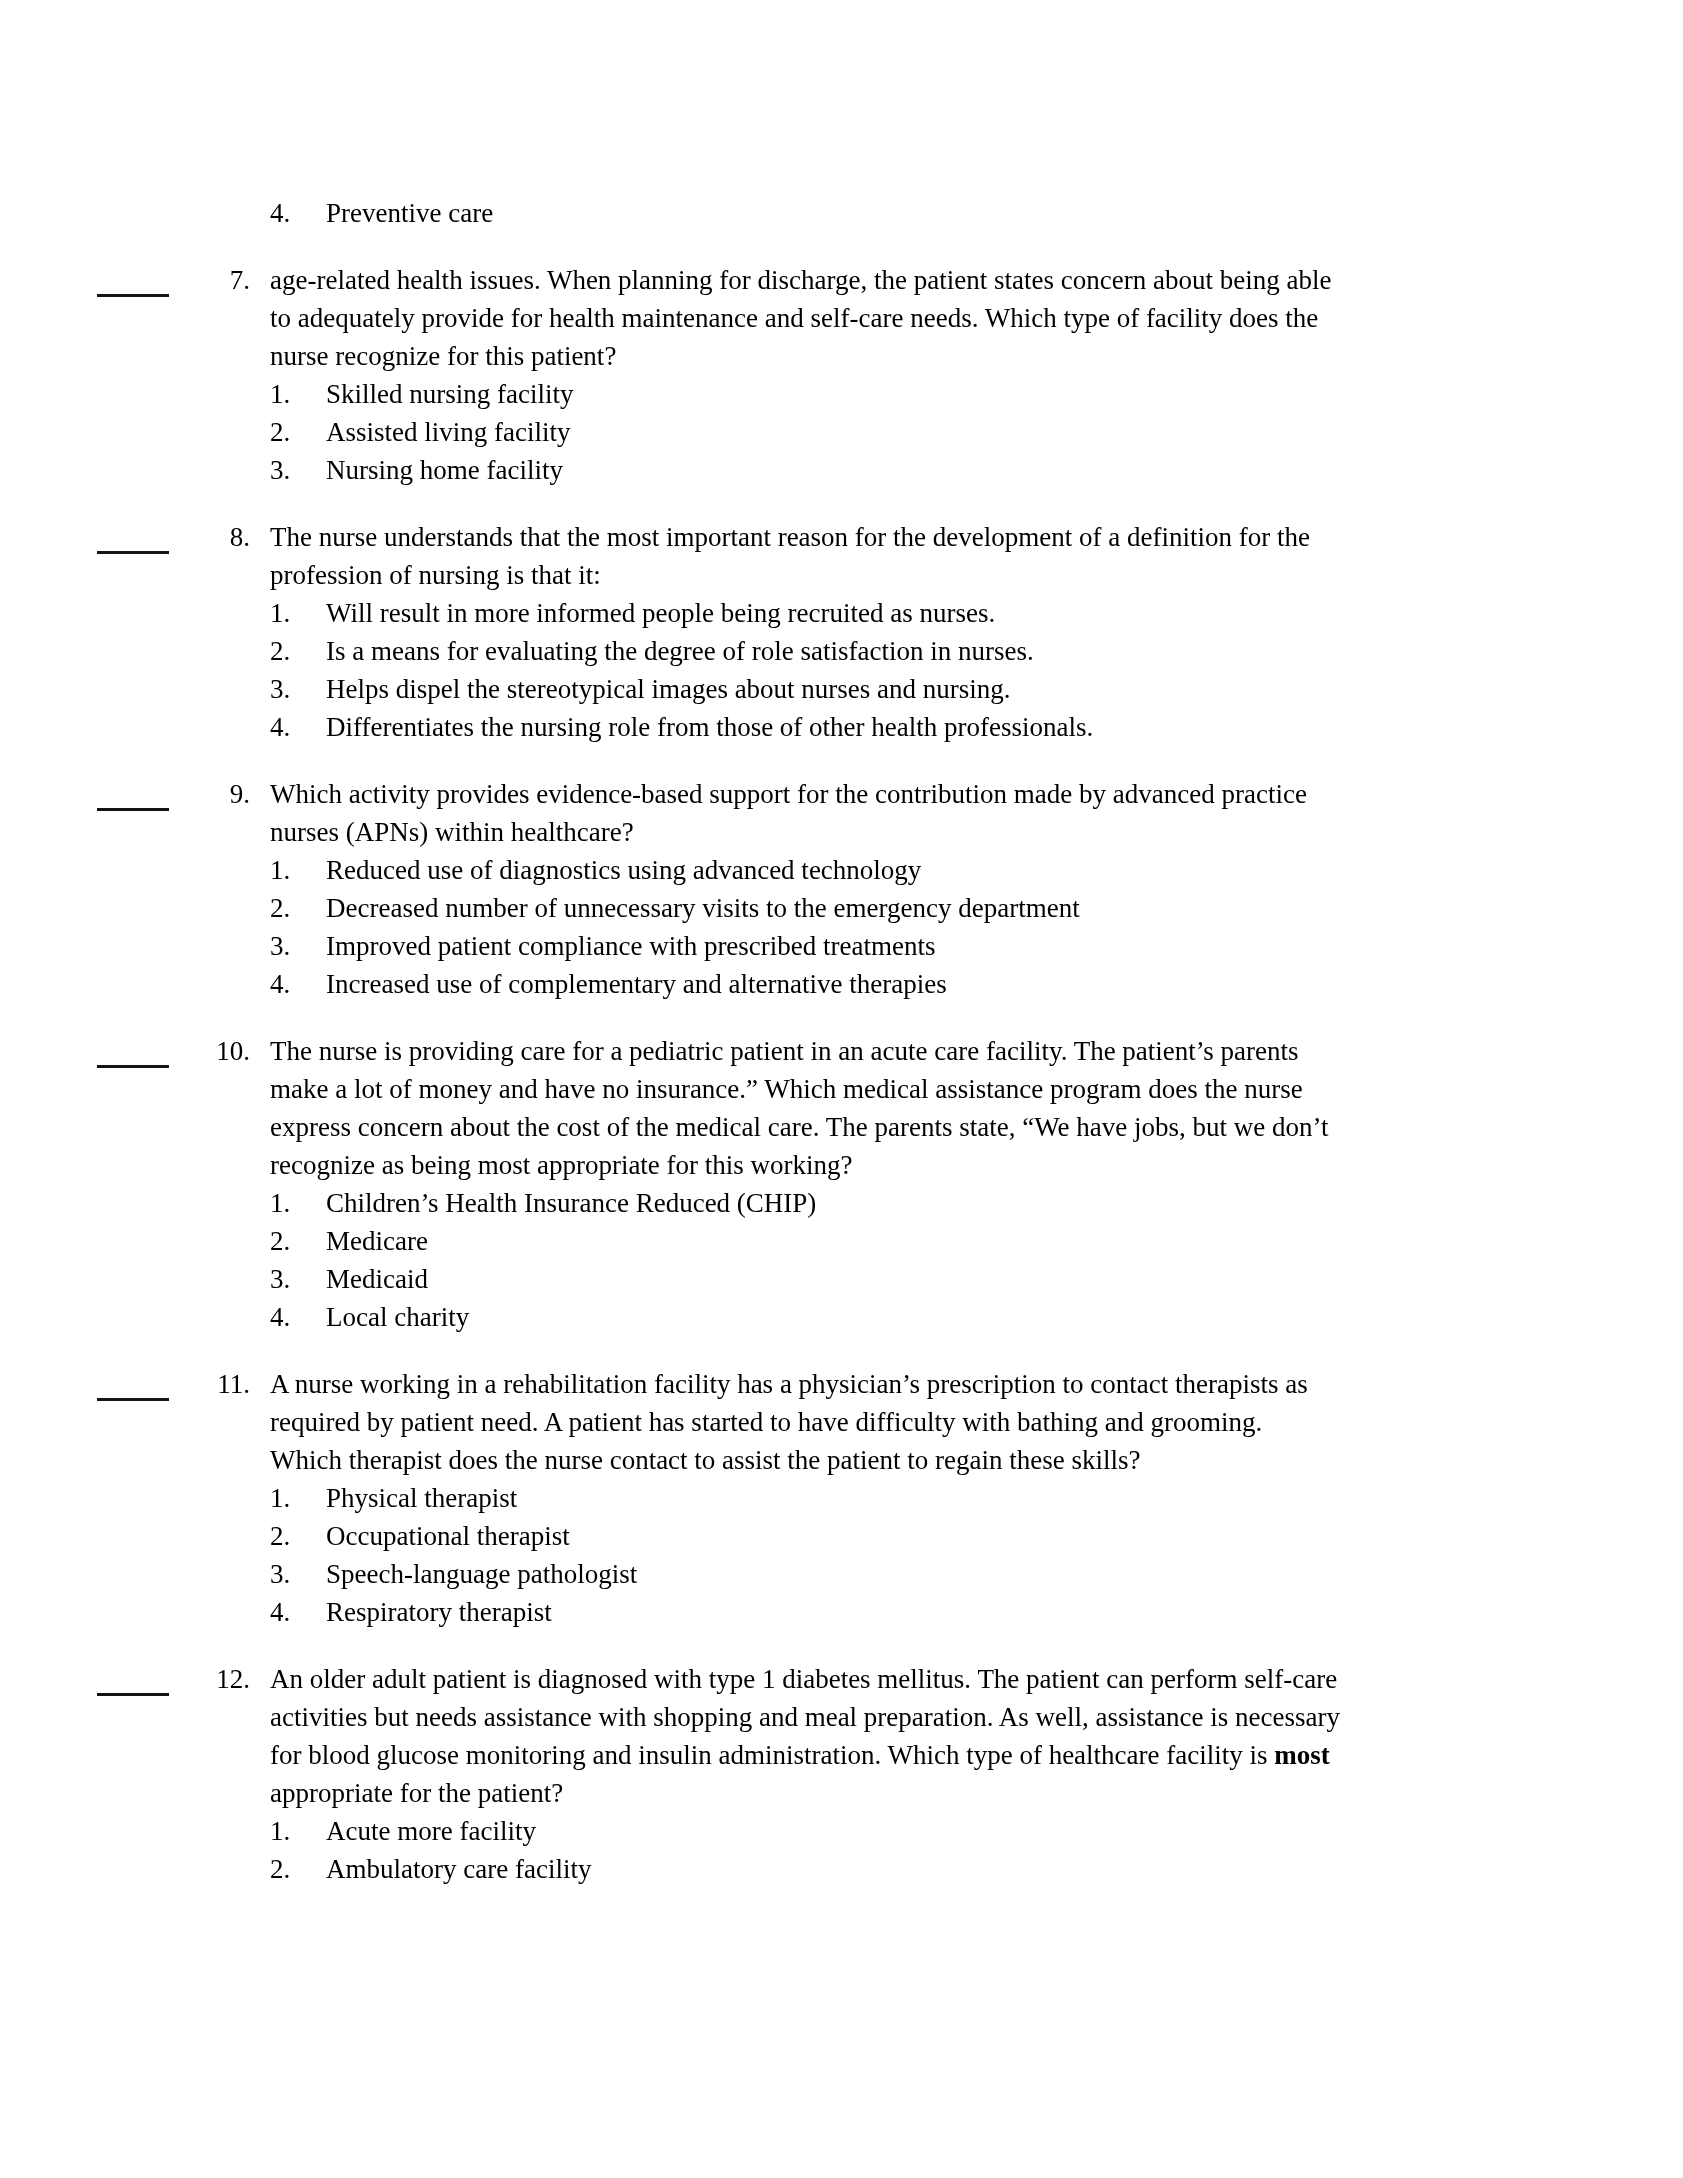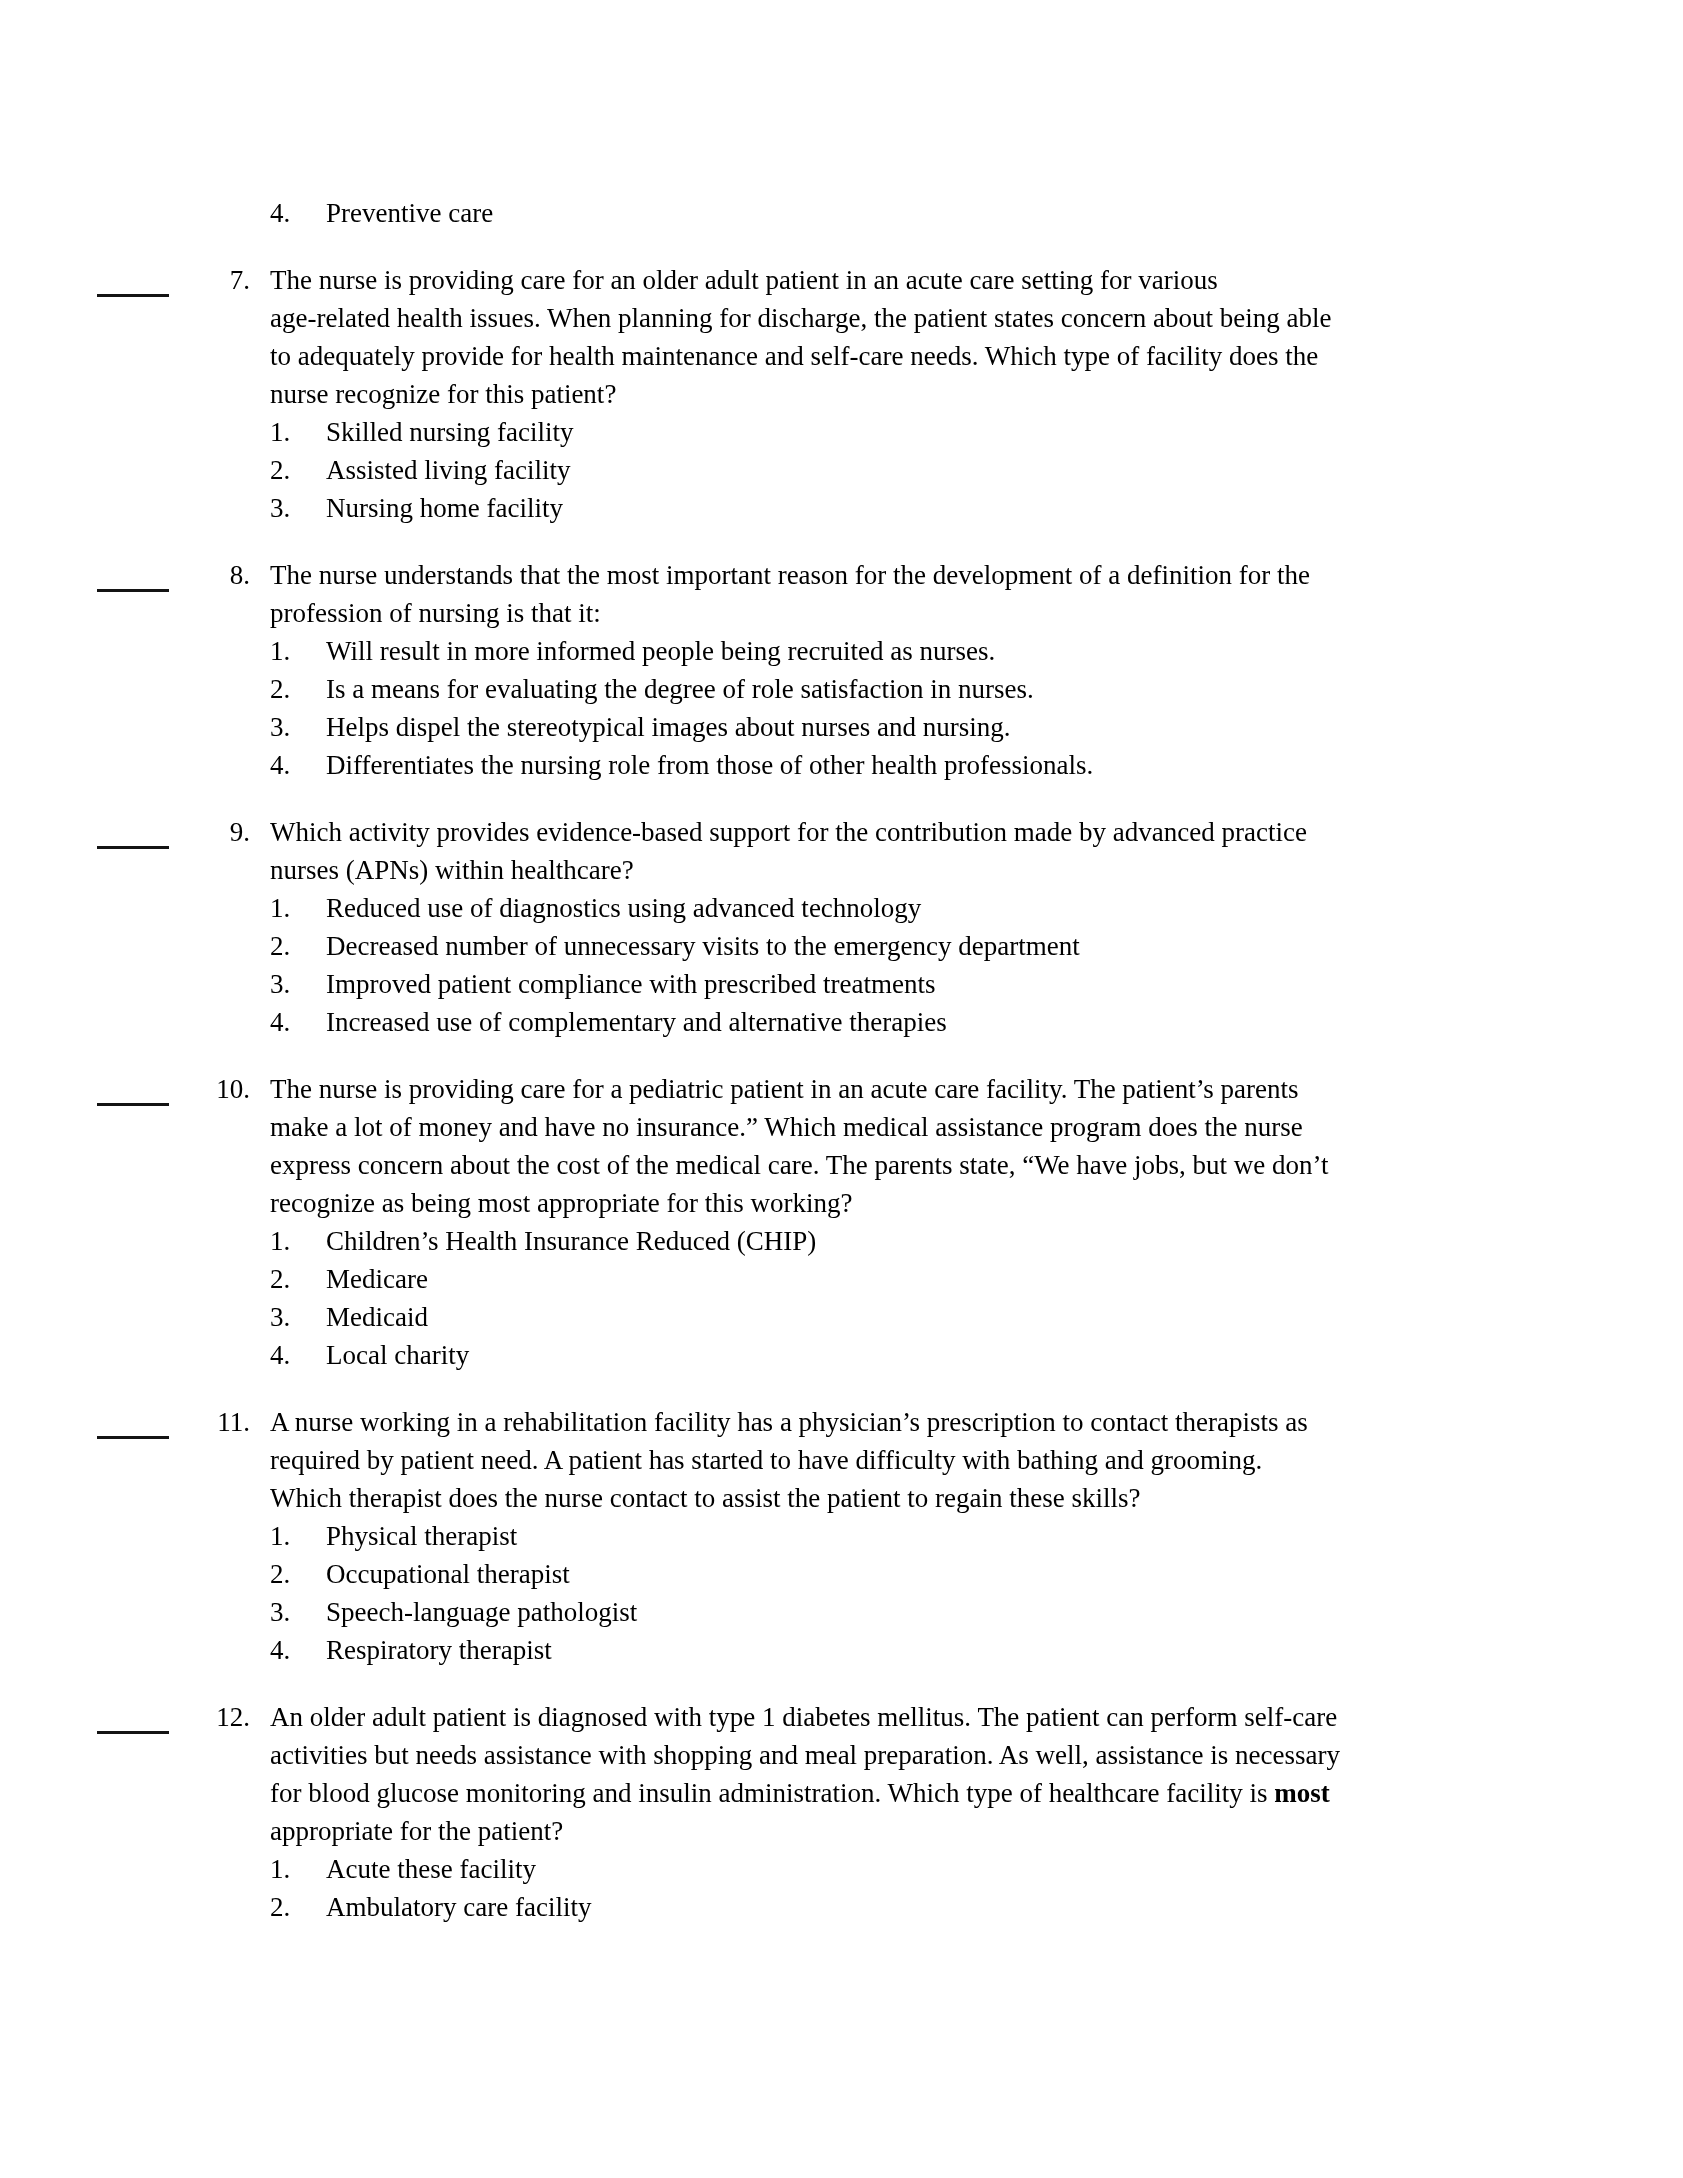--- a/index.html
+++ b/index.html
@@ -68,21 +68,20 @@
 
     <div class="lead option-row">
       <span class="onum">4.</span><span>Preventive care</span>
     </div>
 
     <div id="questions">
         <div class="qblock">
           <div class="answer-blank"></div>
           <div class="qnum">7.</div>
           <div class="qbody">
-            <div class="stem-line"><span>The nurse is providing care for an older adult patient in an acute care setting for various</span></div>
             <div class="stem-line"><span>age-related health issues. When planning for discharge, the patient states concern about being able</span></div>
             <div class="stem-line"><span>to adequately provide for health maintenance and self-care needs. Which type of facility does the</span></div>
             <div class="stem-line"><span>nurse recognize for this patient?</span></div>
             <div class="option-row"><span class="onum">1.</span><span class="otext">Skilled nursing facility</span></div>
             <div class="option-row"><span class="onum">2.</span><span class="otext">Assisted living facility</span></div>
             <div class="option-row"><span class="onum">3.</span><span class="otext">Nursing home facility</span></div>
           </div>
         </div>
         <div class="qblock">
           <div class="answer-blank"></div>
@@ -136,21 +135,21 @@
           </div>
         </div>
         <div class="qblock">
           <div class="answer-blank"></div>
           <div class="qnum">12.</div>
           <div class="qbody">
             <div class="stem-line"><span>An older adult patient is diagnosed with type 1 diabetes mellitus. The patient can perform self-care</span></div>
             <div class="stem-line"><span>activities but needs assistance with shopping and meal preparation. As well, assistance is necessary</span></div>
             <div class="stem-line"><span>for blood glucose monitoring and insulin administration. Which type of healthcare facility is </span><span class="bold">most</span></div>
             <div class="stem-line"><span>appropriate for the patient?</span></div>
-            <div class="option-row"><span class="onum">1.</span><span class="otext">Acute these facility</span></div>
+            <div class="option-row"><span class="onum">1.</span><span class="otext">Acute more facility</span></div>
             <div class="option-row"><span class="onum">2.</span><span class="otext">Ambulatory care facility</span></div>
           </div>
         </div>
       </div>
 
   </div>
 </div>
 
 
 </body></html>

